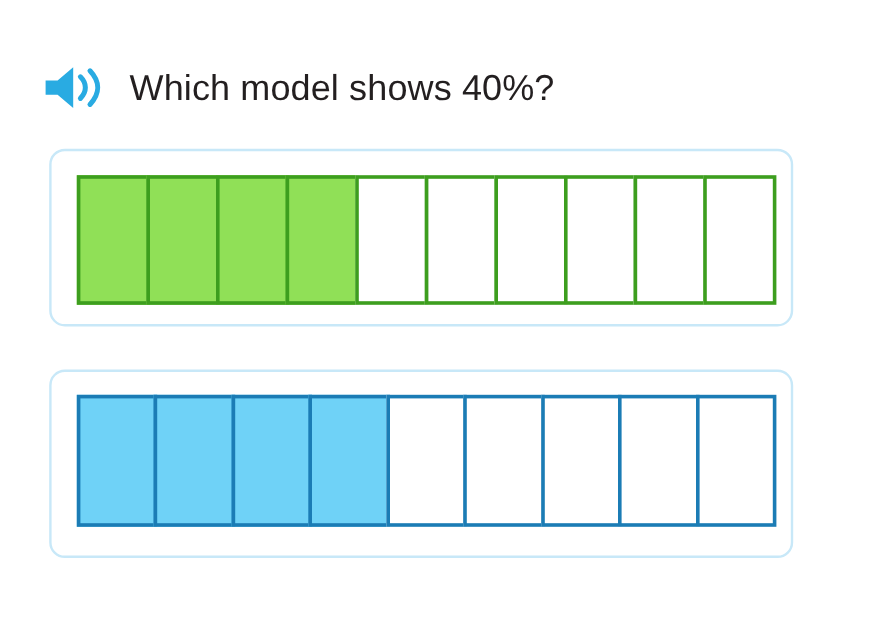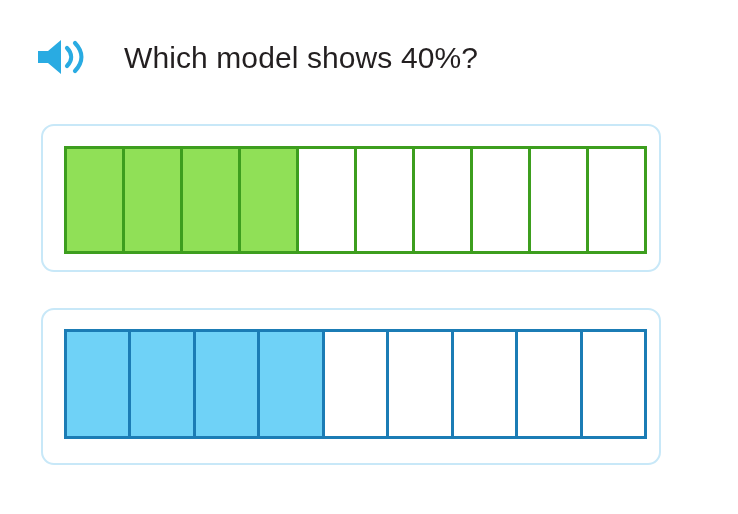--- a/index.html
+++ b/index.html
@@ -12,24 +12,24 @@
     background: #ffffff;
     font-family: "Liberation Sans", "DejaVu Sans", sans-serif;
     overflow: hidden;
     position: relative;
   }
 
   
   .question-row {
     position: absolute;
     left: 34px;
-    top: 30px;
+    top: 46px;
     display: flex;
     align-items: center;
-    gap: 34px;
+    gap: 18px;
     height: 54px;
   }
   .speaker-icon {
     width: 56px;
     height: 44px;
     display: block;
     flex: 0 0 auto;
   }
   .question-text {
     font-size: 30px;

